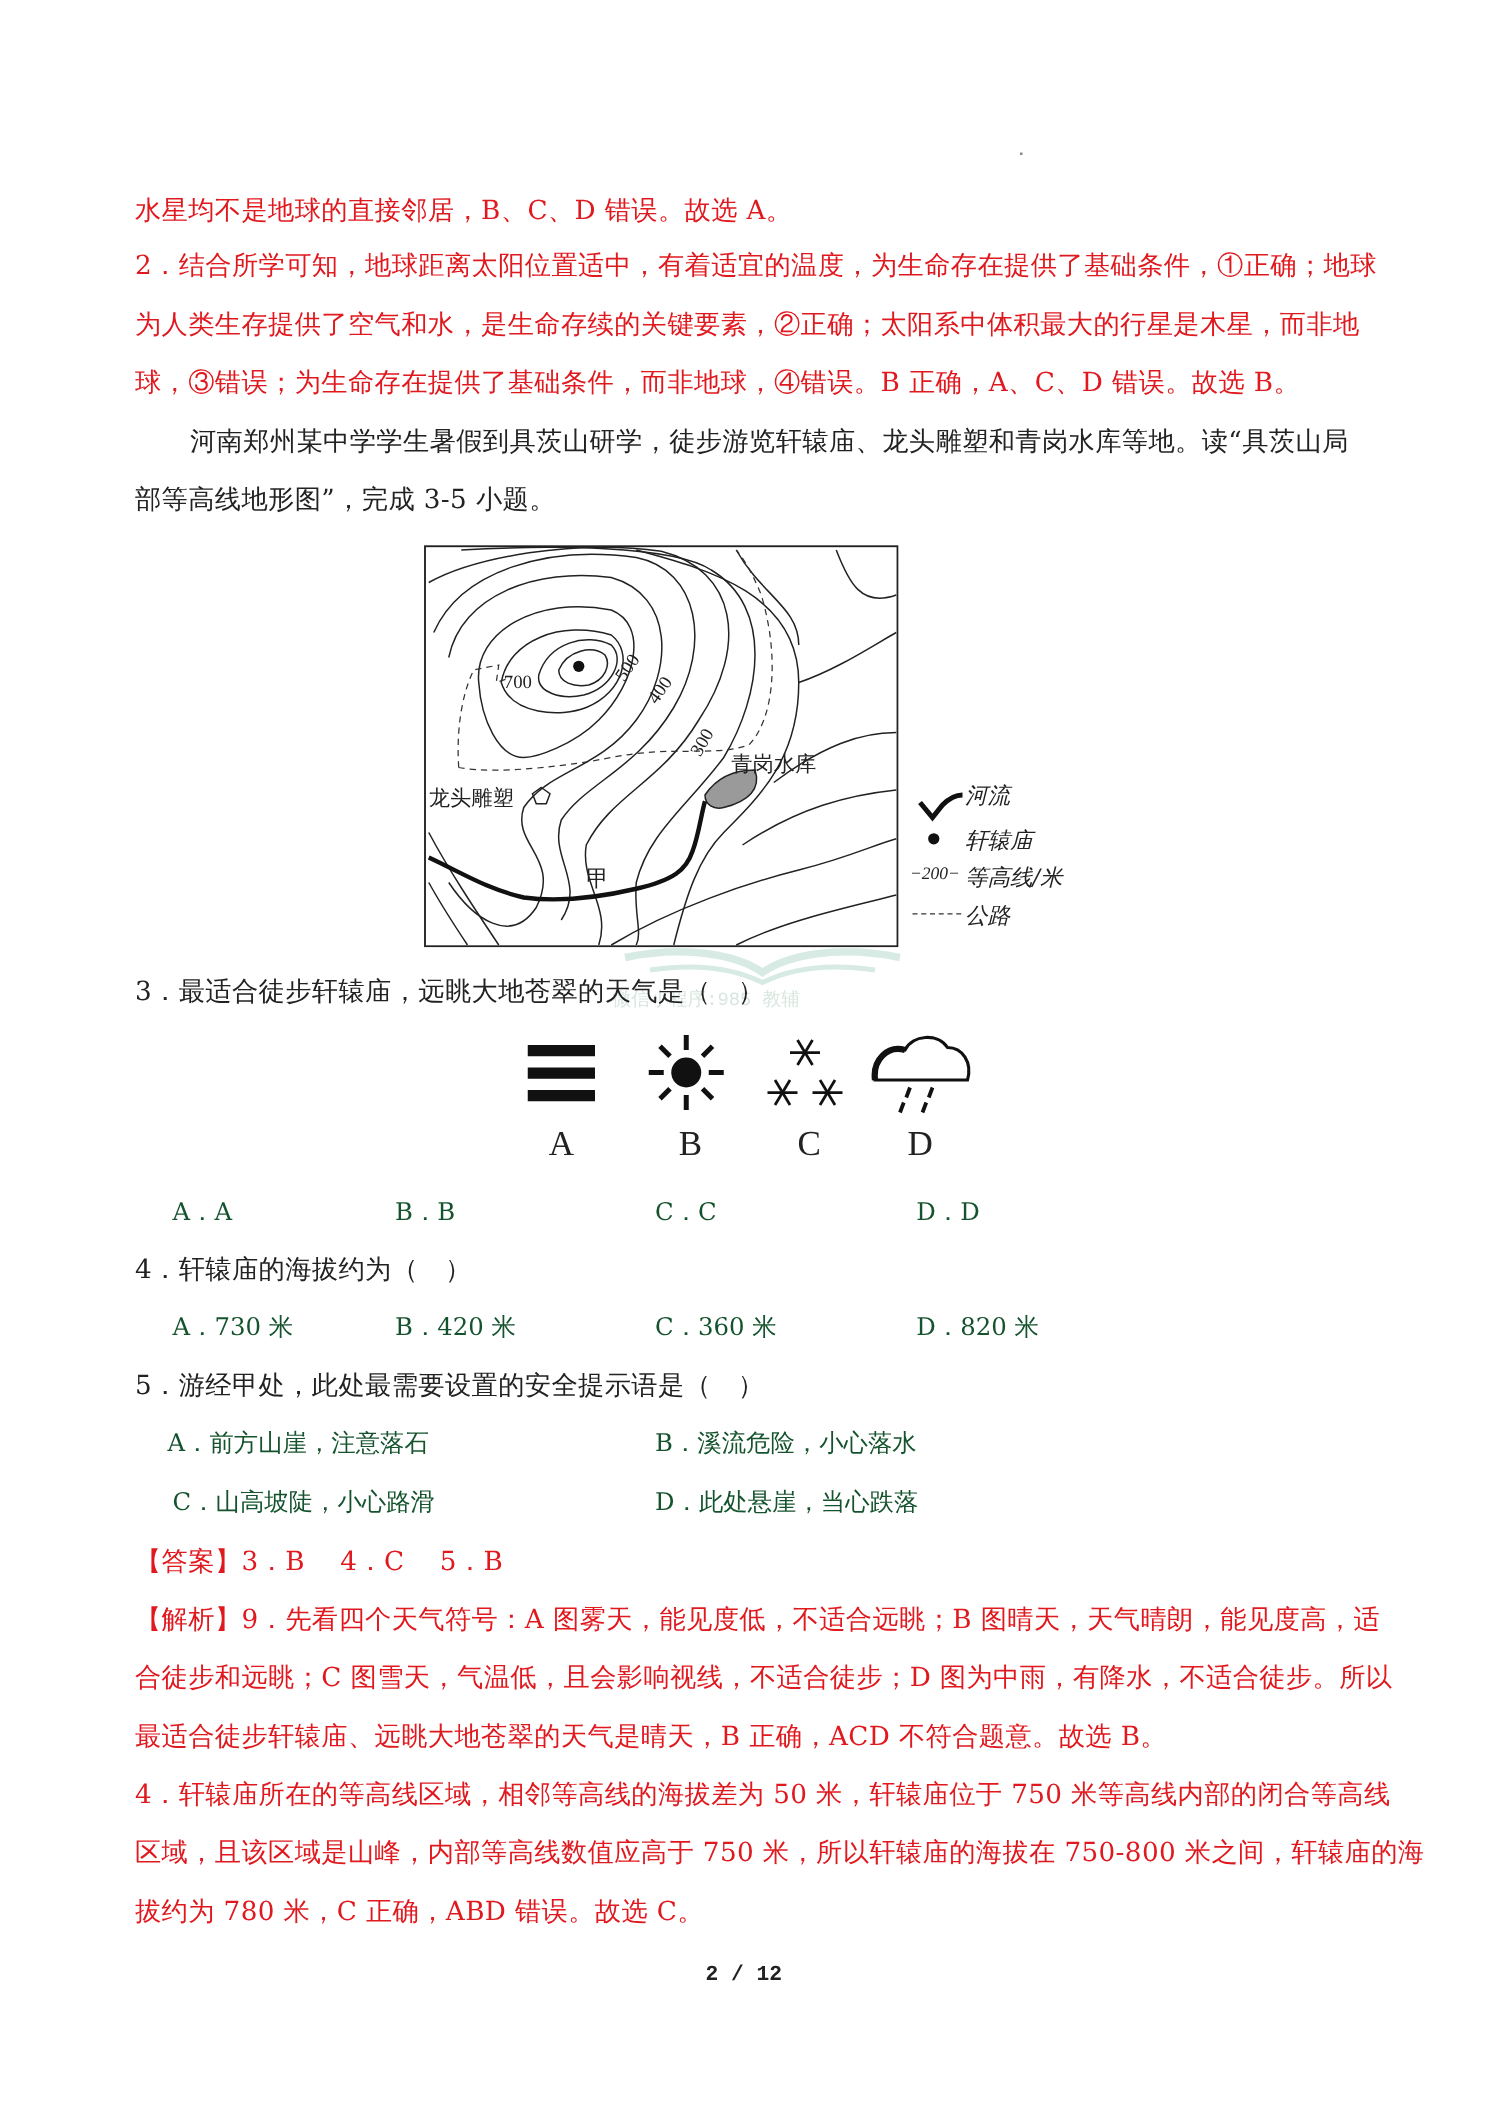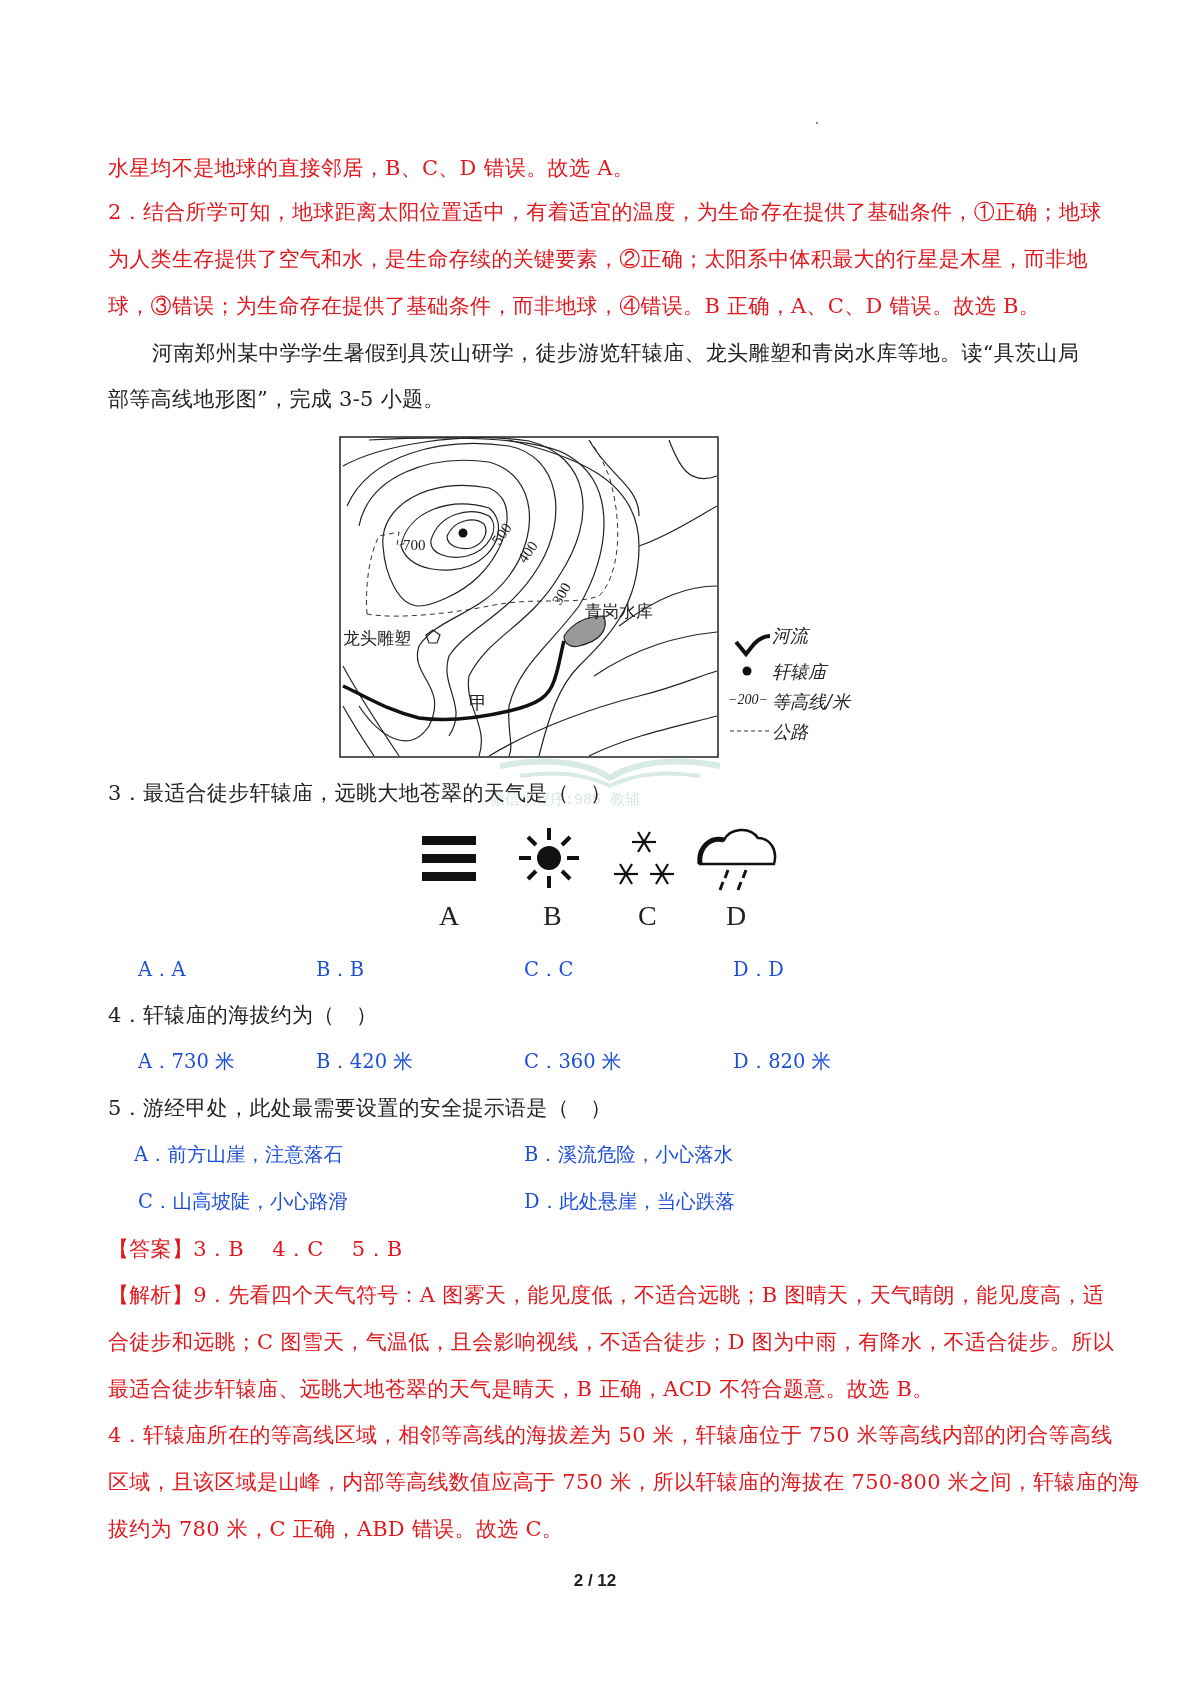--- a/index.html
+++ b/index.html
@@ -2,30 +2,30 @@
 <html><head>
 <meta charset="utf-8">
 <style>
   html, body { margin:0; padding:0; background:#ffffff; }
   body { width:1190px; height:1683px; position:relative; overflow:hidden;
          font-family:"DejaVu Serif","Liberation Serif",serif; color:#222; }
   .line { position:absolute; left:108px; font-size:21px; line-height:24px; white-space:nowrap; letter-spacing:0.3px; }
   .red { color:#e0191f; }
   .black { color:#222; }
   .indent { left:152px; }
-  .opt { position:absolute; font-size:19.5px; line-height:24px; white-space:nowrap; color:#1d4ed8; }
+  .opt { position:absolute; font-size:19.5px; line-height:24px; white-space:nowrap; color:#14532d; }
   .dot { position:absolute; left:816px; top:122px; width:2px; height:2px; background:#888; }
   #map { position:absolute; left:339px; top:436px; width:380px; height:322px; }
   #legend { position:absolute; left:728px; top:620px; width:160px; height:140px;font-style:italic; }
   .legend-label { position:absolute; font-size:18px; color:#222; white-space:nowrap; }
   #watermark { position:absolute; left:490px; top:790px; font-size:15px; color:#d8e6df; font-family:Liberation Mono, monospace; white-space:nowrap; }
   #wm-book { position:absolute; left:490px; top:756px; width:240px; height:32px; }
   .icon-box { position:absolute; }
   .icon-letter { position:absolute; font-size:28px; color:#222; font-family:"Liberation Serif",serif; }
-  #page-num { position:absolute; left:0; width:1190px; top:1571px; text-align:center; font-size:17px; font-weight:bold; color:#222; font-family:Liberation Sans, sans-serif; }
+  #page-num { position:absolute; left:0; width:1190px; top:1571px; text-align:center; font-size:17px; font-weight:bold; color:#222; font-family:Liberation Mono, monospace; }
 </style>
 </head>
 <body>
 
 <div class="dot"></div>
 
 <div class="line red" style="top:156px">水星均不是地球的直接邻居，B、C、D 错误。故选 A。</div>
 <div class="line red" style="top:200px">2．结合所学可知，地球距离太阳位置适中，有着适宜的温度，为生命存在提供了基础条件，①正确；地球</div>
 <div class="line red" style="top:247px">为人类生存提供了空气和水，是生命存续的关键要素，②正确；太阳系中体积最大的行星是木星，而非地</div>
 <div class="line red" style="top:294px">球，③错误；为生命存在提供了基础条件，而非地球，④错误。B 正确，A、C、D 错误。故选 B。</div>

